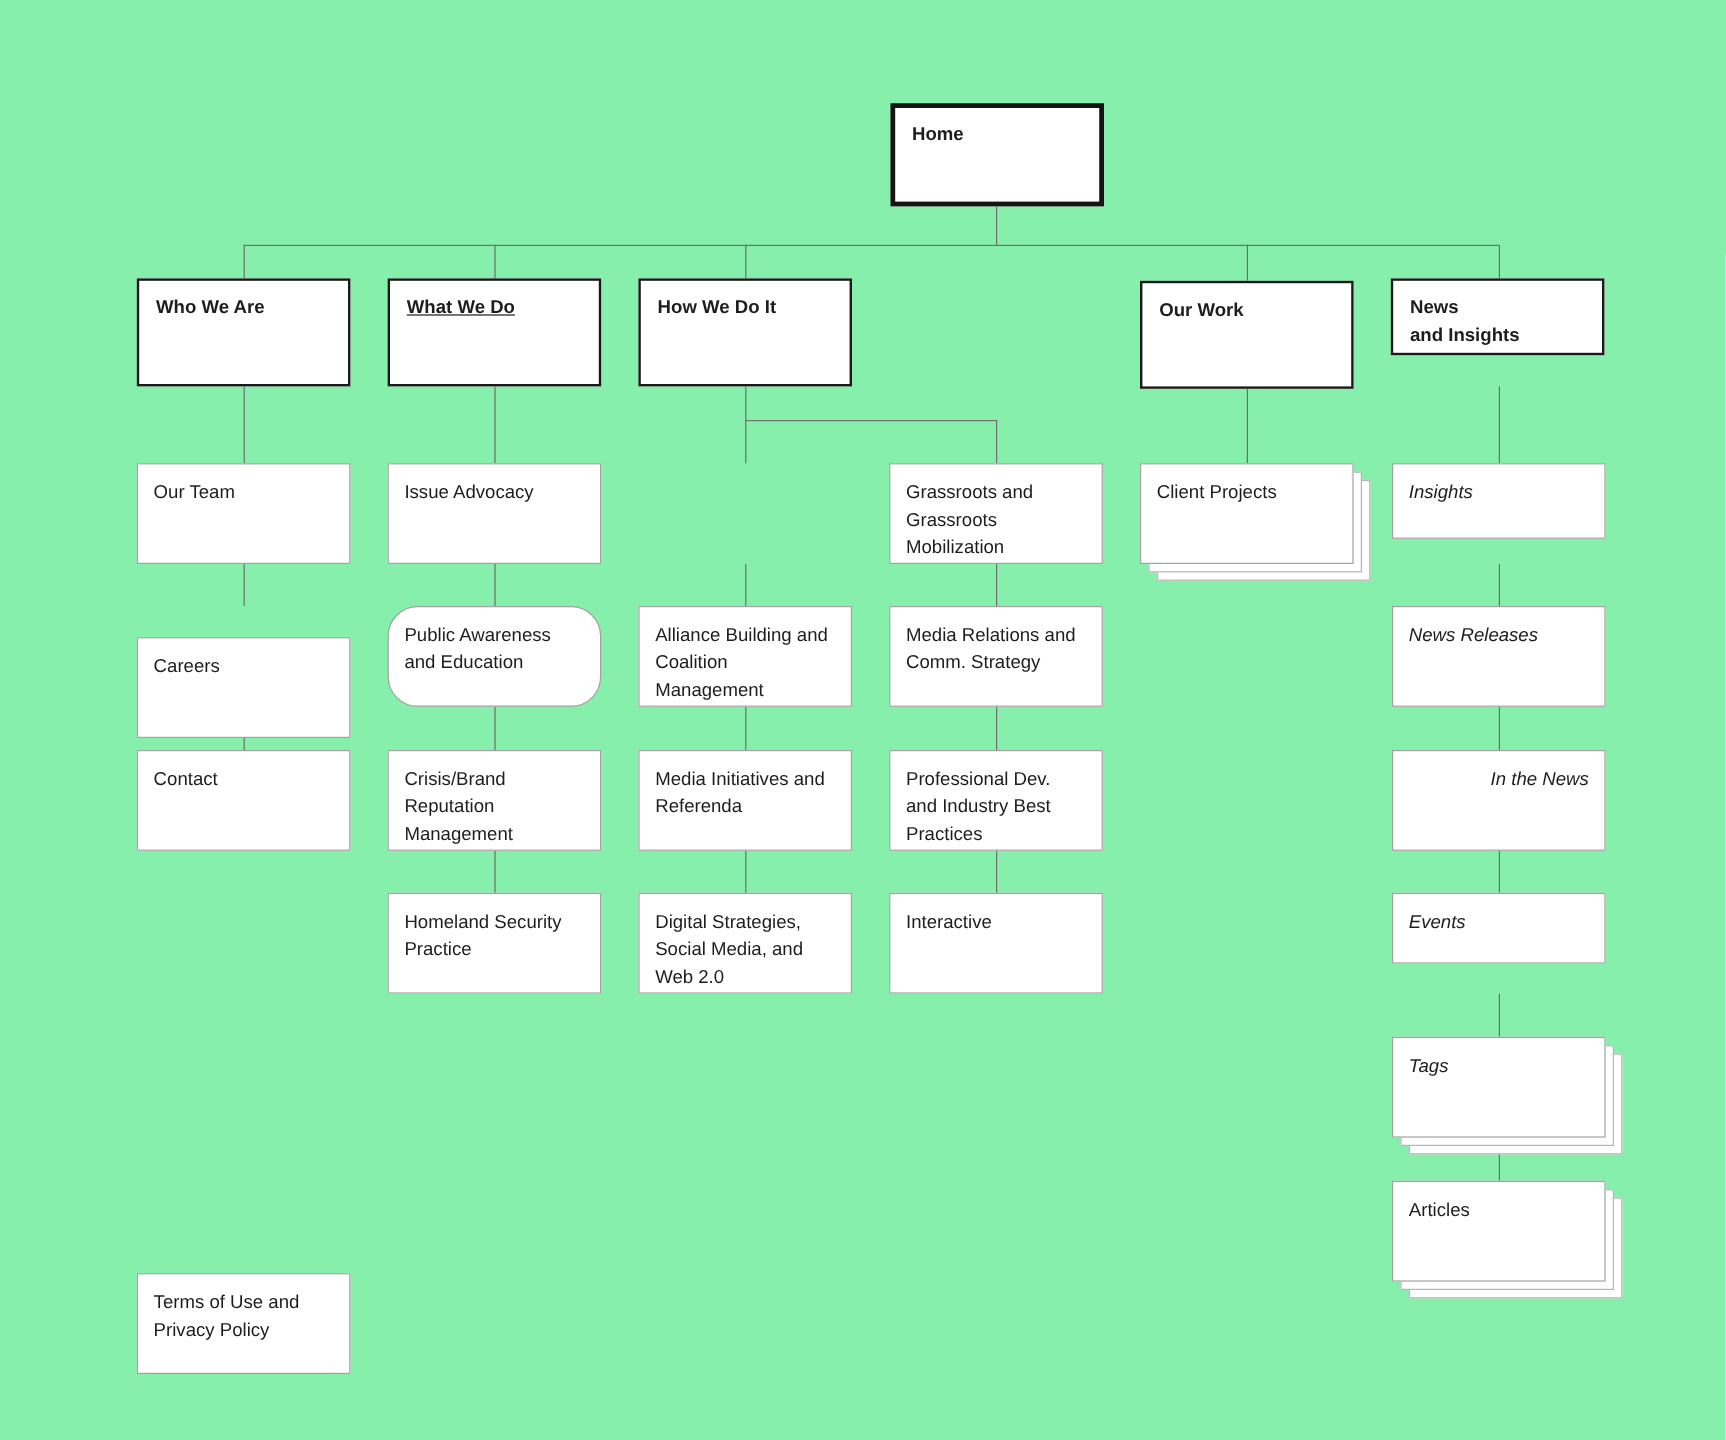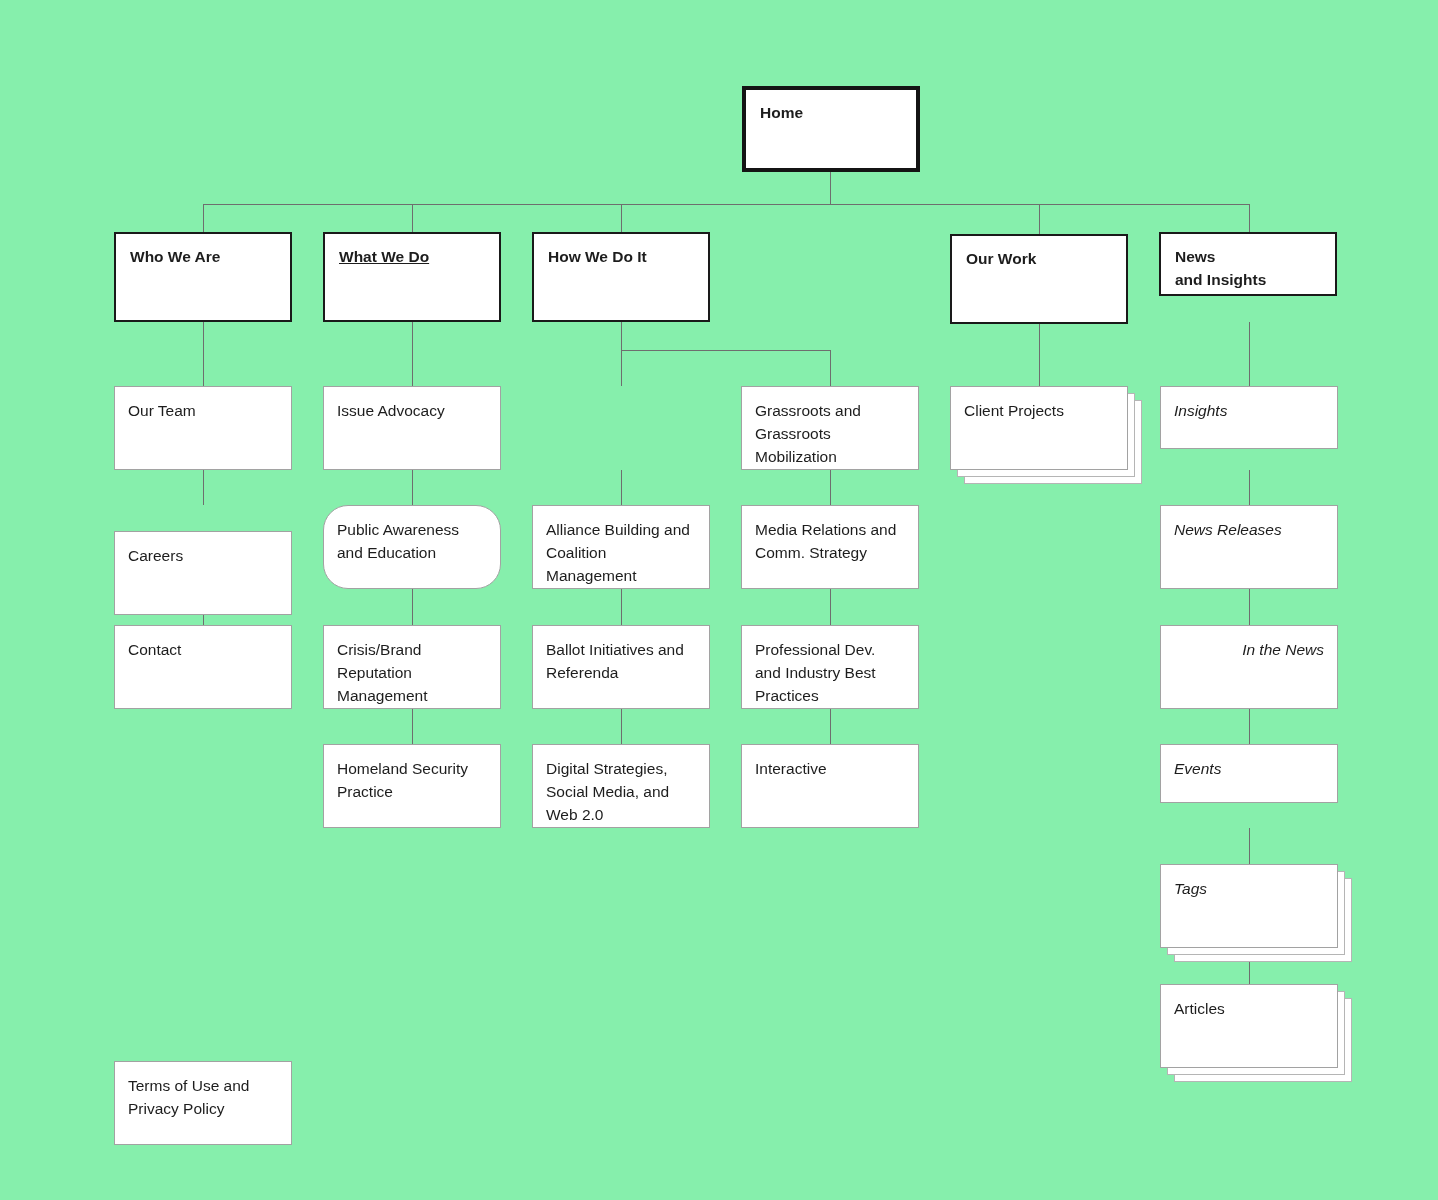--- a/index.html
+++ b/index.html
@@ -153,21 +153,21 @@
   <div class="conn h" style="left:621px; top:350px; width:210px;"></div>
   <div class="conn v" style="left:621px; top:350px; height:36px;"></div>
   <div class="conn v" style="left:830px; top:350px; height:36px;"></div>
 
   <div class="conn v" style="left:621px; top:470px; height:35px;"></div>
   <div class="node lvl3" style="left:532px; top:505px; width:178px; height:84px;">
     <span class="label">Alliance Building and Coalition Management</span>
   </div>
   <div class="conn v" style="left:621px; top:589px; height:36px;"></div>
   <div class="node lvl3" style="left:532px; top:625px; width:178px; height:84px;">
-    <span class="label">Ballot Initiatives and Referenda</span>
+    <span class="label">Media Initiatives and Referenda</span>
   </div>
   <div class="conn v" style="left:621px; top:709px; height:35px;"></div>
   <div class="node lvl3" style="left:532px; top:744px; width:178px; height:84px;">
     <span class="label">Digital Strategies, Social Media, and Web 2.0</span>
   </div>
 
   <div class="node lvl3" style="left:741px; top:386px; width:178px; height:84px;">
     <span class="label">Grassroots and Grassroots Mobilization</span>
   </div>
   <div class="conn v" style="left:830px; top:470px; height:35px;"></div>

